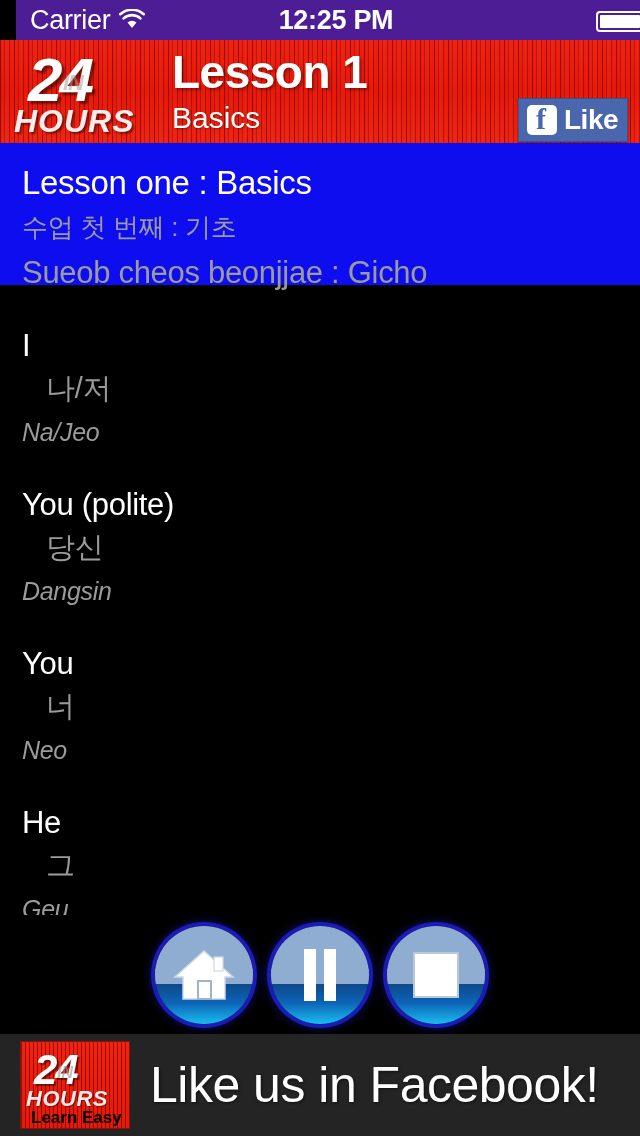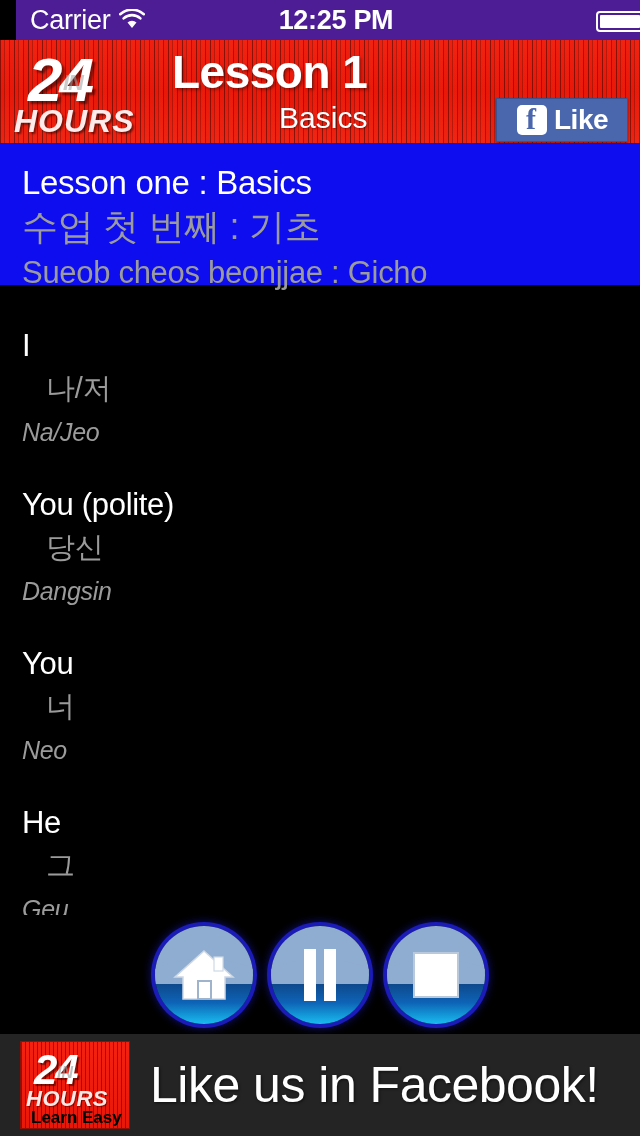--- a/index.html
+++ b/index.html
@@ -67,38 +67,38 @@
     position:absolute; left:55px; top:30px;
     font-size:22px; font-weight:bold; font-style:italic;
     color:rgba(160,160,160,0.55); letter-spacing:-1px;
   }
   .logo-hours {
     position:absolute; left:6px; top:63px;
     font-size:32px; font-weight:bold; font-style:italic;
     color:#fdeceb; letter-spacing:1px;
     text-shadow:2px 2px 2px rgba(0,0,0,0.45);
   }
-  .hdr-titles { position:absolute; left:172px; top:4px;text-align:right; }
+  .hdr-titles { position:absolute; left:172px; top:4px; }
   .hdr-title {
     font-size:46px; font-weight:bold; color:#fff;
     letter-spacing:-0.5px; line-height:56px;
     text-shadow:2px 2px 3px rgba(0,0,0,0.35);
   }
   .hdr-sub {
     font-size:30px; color:#fff; line-height:36px;
     text-shadow:1px 1px 2px rgba(0,0,0,0.35);
   }
   
   .fb-like {
     position:absolute; right:12px; top:58px;
-    width:132px; height:44px;
+    width:110px; height:44px;
     background:#4a66ad;
     border:1px solid #3a548f;
     display:flex; align-items:center; gap:7px;
-    padding-left:20px;
+    padding-left:8px;
     box-shadow:0 1px 2px rgba(0,0,0,0.4);
     text-align:right;
   }
   .fb-f {
     width:30px; height:30px; background:#fff; border-radius:5px;
     position:relative; flex:0 0 auto;
   }
   .fb-f::after {
     content:"f"; position:absolute; left:9px; top:-3px;
     font-size:30px; font-weight:bold; color:#4a66ad;
@@ -106,21 +106,21 @@
   }
   .fb-label { font-size:28px; font-weight:bold; color:#fff; letter-spacing:-0.5px; }
 
   
   .blue-banner {
     position:absolute; left:0; top:143px; width:640px; height:142px;
     background:#0d0df0;
     padding:18px 22px 0 22px;
   }
   .bb-en { font-size:33px; color:#ffffff; line-height:44px; letter-spacing:-0.3px; }
-  .bb-kr { font-size:36px; color:#9b9b9b; line-height:44px; letter-spacing:-0.3px; }
+  .bb-kr { font-size:26px; color:#9b9b9b; line-height:44px; letter-spacing:-0.3px; }
   .bb-ro { font-size:31px; color:#9b9b9b; line-height:48px; letter-spacing:-0.3px; }
 
   
   .content {
     position:absolute; left:0; top:302px; width:640px; height:613px;
     background:#000; overflow:hidden;
     padding:22px 22px 0 22px;
   }
   .entry { margin-bottom:28px; }
   .e-en { font-size:31px; color:#ffffff; line-height:43px; letter-spacing:-0.3px; }

